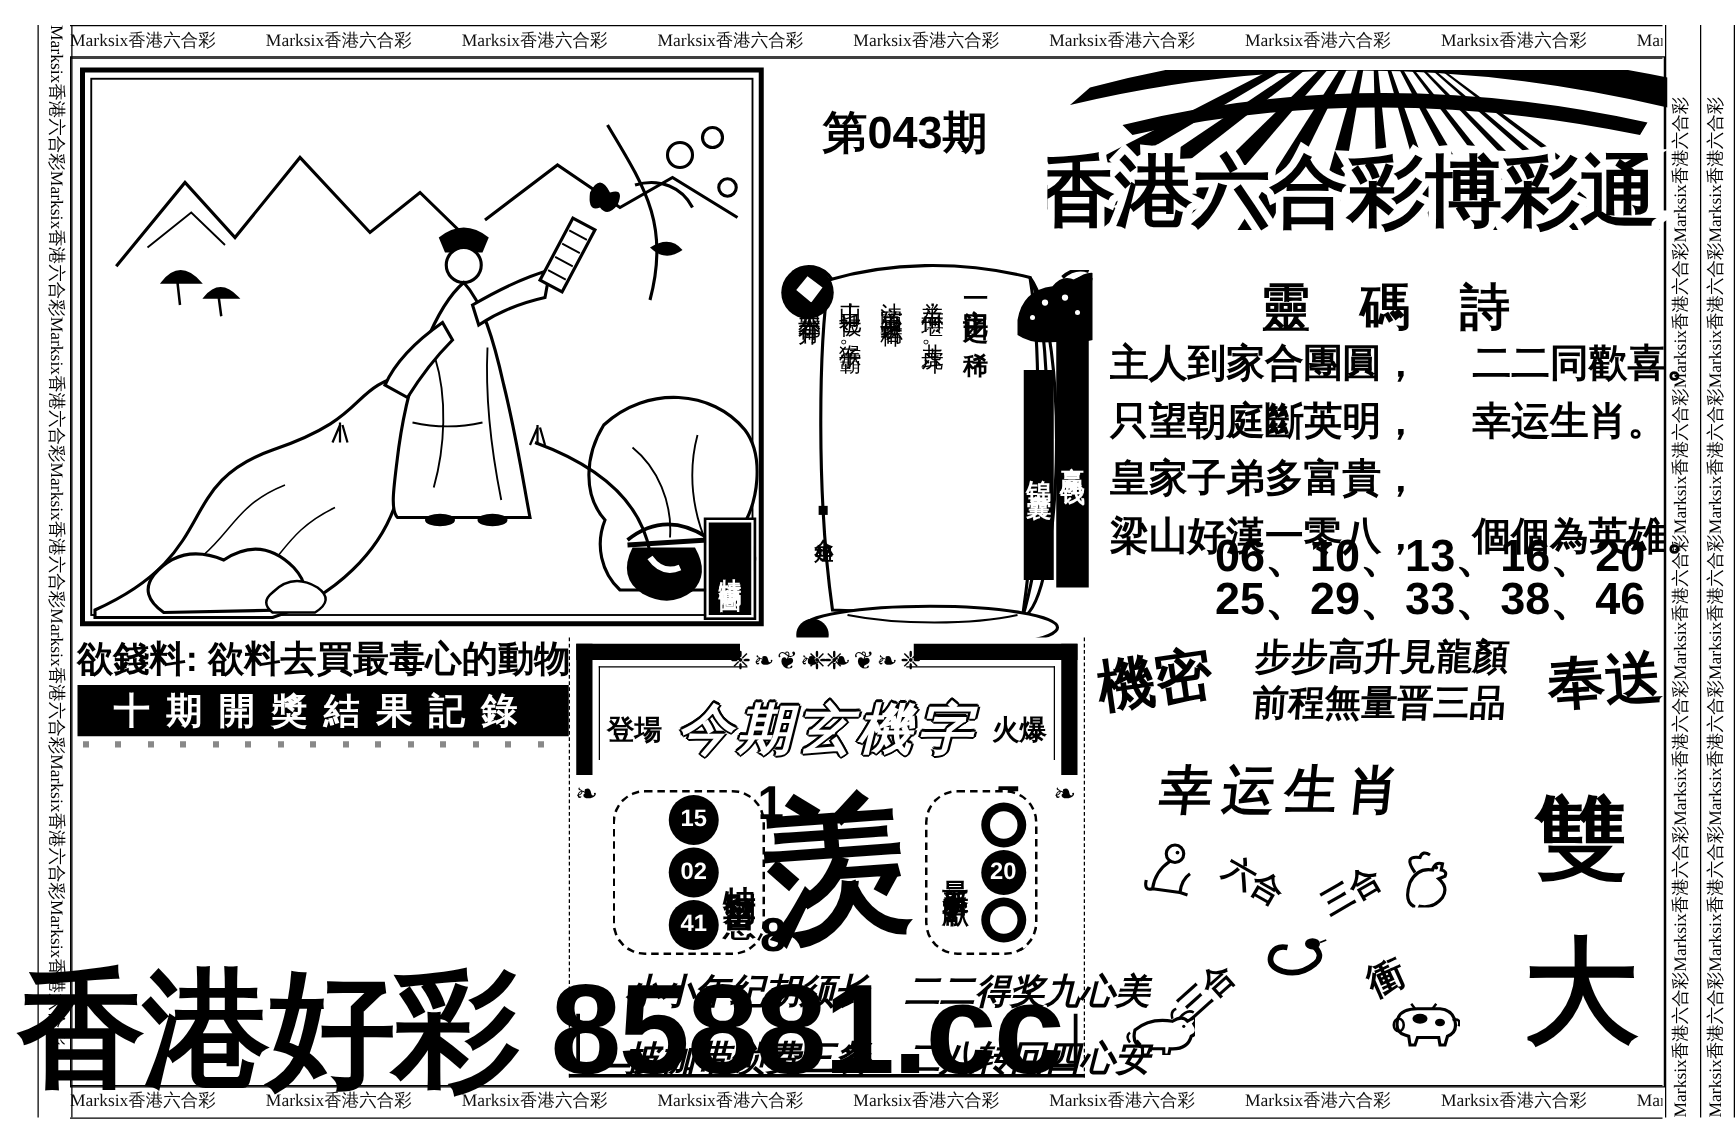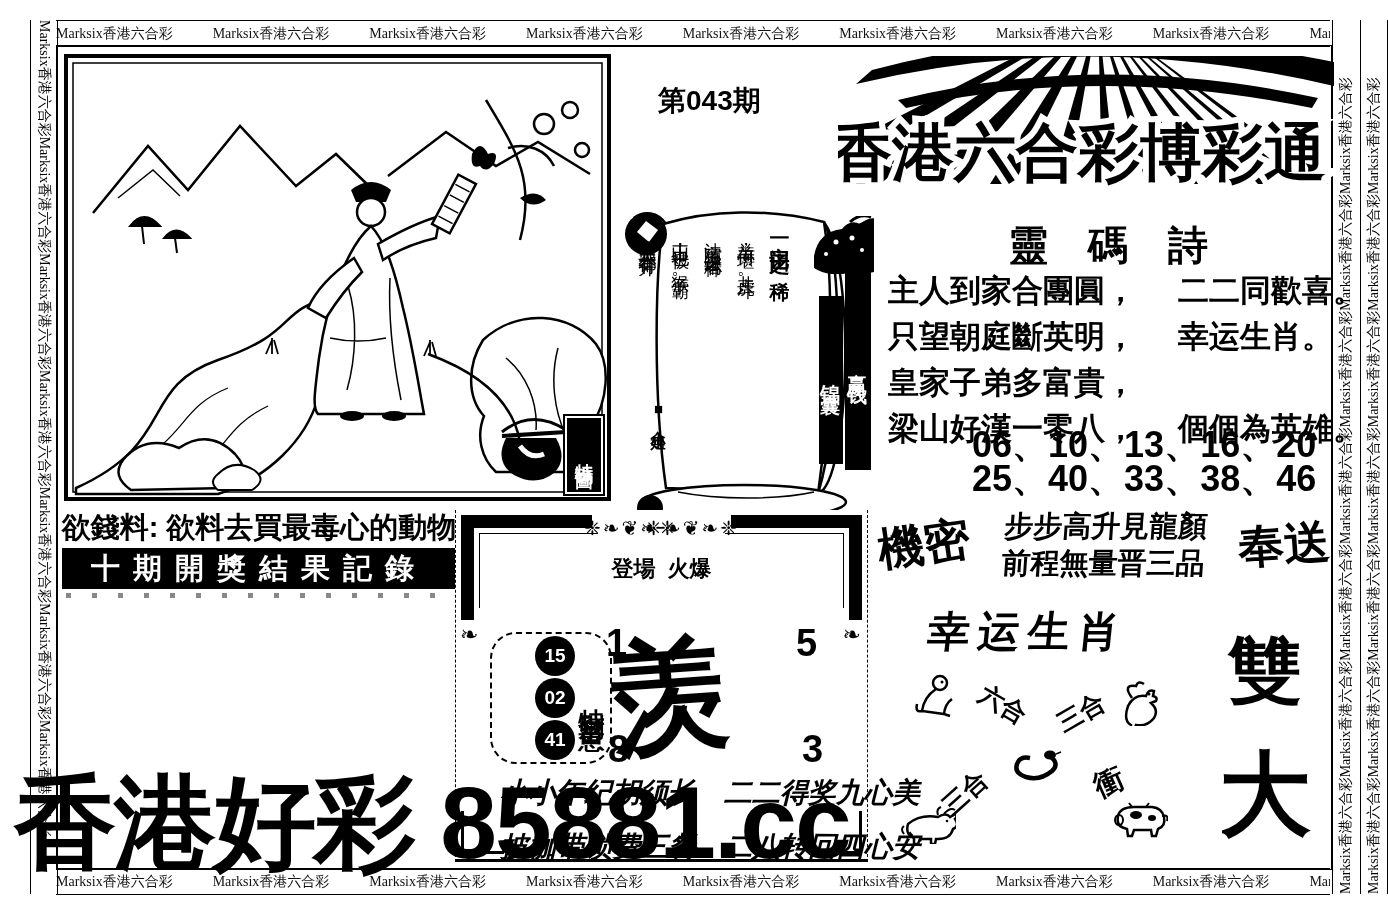--- a/index.html
+++ b/index.html
@@ -32,21 +32,21 @@
               border:2px solid #fff;outline:2px solid #000;}
   
   #money-tip{position:absolute;left:60px;top:508px;width:398px;height:38px;
              font-size:29px;font-weight:bold;white-space:nowrap;letter-spacing:0px;text-align:center;}
   #results-bar{position:absolute;left:62px;top:548px;width:394px;height:41px;background:#000;
              color:#fff;font-size:29px;font-weight:bold;letter-spacing:13px;display:flex;
              align-items:center;justify-content:center;white-space:nowrap;}
   #results-remnant{position:absolute;left:66px;top:593px;width:386px;height:5px;
              background:repeating-linear-gradient(90deg,#555 0 5px,transparent 5px 26px);opacity:.7;}
   
-  #issue-no{position:absolute;left:658px;top:82px;font-size:28px;font-weight:bold;white-space:nowrap;}
+  #issue-no{position:absolute;left:658px;top:82px;font-size:36px;font-weight:bold;white-space:nowrap;}
   #masthead{position:absolute;left:838px;top:56px;width:496px;height:130px;}
   
   #scroll-group{position:absolute;left:618px;top:196px;width:272px;height:330px;}
   #scroll-text{position:absolute;left:638px;top:228px;width:162px;height:208px;
        writing-mode:vertical-rl;text-orientation:upright;font-family:"Liberation Serif",serif;
        font-size:18px;letter-spacing:3px;line-height:1.55;}
   #scroll-text p{margin:0 5px;}
   #scroll-title{font-weight:bold;font-size:20px;}
   #scroll-sign{position:absolute;left:648px;top:400px;height:84px;writing-mode:vertical-rl;
        text-orientation:upright;font-size:15px;font-weight:bold;letter-spacing:2px;}
@@ -271,21 +271,21 @@
     <div class="poem-line">
       <span>皇家子弟多富貴，</span>
       </div>
     <div class="poem-line">
       <span>梁山好漢一零八，</span>
         <span>個個為英雄。</span>
       </div>
   </div>
   <div id="numbers">
     <div>06、10、13、16、20</div>
-    <div>25、40、33、38、46</div>
+    <div>25、29、33、38、46</div>
   </div>
 
   <div id="secret-row">
     <div id="secret-left" class="calli">機密</div>
     <div id="secret-mid" class="calli">
       <div>步步高升見龍顏</div>
       <div>前程無量晋三品</div>
     </div>
     <div id="secret-right" class="calli">奉送</div>
   </div>
@@ -329,34 +329,43 @@
     <div id="corner-tl" class="corner"></div>
     <div id="corner-tr" class="corner"></div>
     <div id="corner-bl" class="corner"></div>
     <div id="corner-br" class="corner"></div>
     <div id="orn-left" class="orn">❈❧❦❧❈</div>
     <div id="orn-right" class="orn">❈❧❦❧❈</div>
     <div id="orn-side-l" class="orn">❧</div>
     <div id="orn-side-r" class="orn">❧</div>
     <div id="mystery-header">
       <span class="small-tag">登場</span>
+      <span id="mystery-title">今期玄機字</span>
       <span class="small-tag">火爆</span>
     </div>
     <div id="special-box" class="dash-box">
       <div class="circ-col">
         <div class="num-circle">15</div>
         <div class="num-circle">02</div>
         <div class="num-circle">41</div>
       </div>
       <div id="special-label" class="v-label">特別留意</div>
     </div>
     <div id="digit-1" class="corner-num">1</div>
     <div id="digit-8" class="corner-num">8</div>
     <div id="main-char">羡</div>
     <div id="digit-5" class="corner-num">5</div>
     <div id="digit-3" class="corner-num">3</div>
+    <div id="offer-box" class="dash-box">
+      <div id="offer-label" class="v-label">最新奉獻</div>
+      <div class="circ-col">
+        <div class="num-circle small donut"></div>
+        <div class="num-circle small">20</div>
+        <div class="num-circle small donut"></div>
+      </div>
+    </div>
     <div id="bottom-line-0" class="bottom-calli">小小年纪胡须长　二二得奖九心美</div>
     <div id="bottom-line-1" class="bottom-calli">披枷带锁费三餐　二八转回四心安</div>
   </div>
 
   <div id="watermark" style="color: #000000;">香港好彩 85881.cc</div>
 
 </div>
 
 </body></html>

